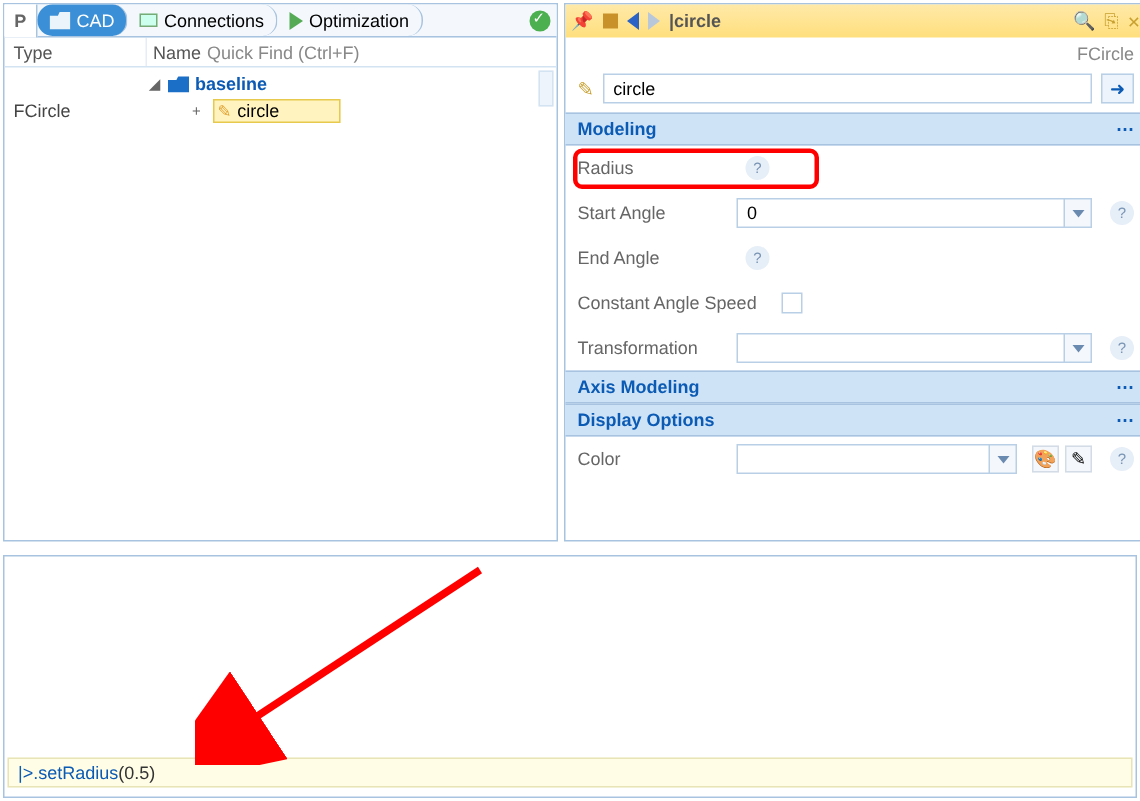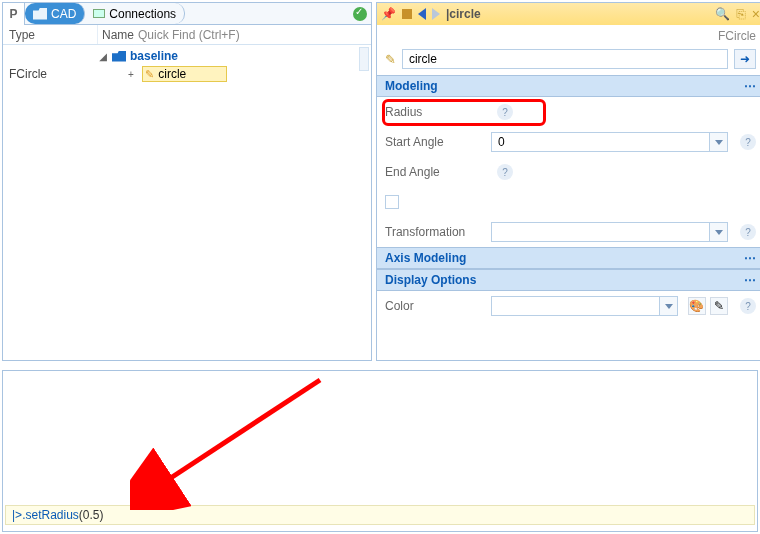--- a/index.html
+++ b/index.html
@@ -92,20 +92,24 @@
     <div class="tabbar">
       <div class="p-icon">P</div>
       <div class="tab active">
         <span class="ticon folder"></span>
         <span>CAD</span>
       </div>
       <div class="tab">
         <span class="ticon monitor"></span>
         <span>Connections</span>
       </div>
+      <div class="tab">
+        <span class="ticon play"></span>
+        <span>Optimization</span>
+      </div>
       <div class="status-ok"></div>
     </div>
     <div class="headers">
       <div class="col-type">Type</div>
       <div class="col-name">Name</div>
       <div class="col-qf">Quick Find (Ctrl+F)</div>
     </div>
     <div class="tree">
       <div class="treerow">
         <div class="tcol"></div>
@@ -165,20 +169,21 @@
         <input type="text" value="0" style="">
         <div class="dd-btn"></div>
       </div>
       <div class="help-q">?</div>
     </div>
     <div class="proprow">
       <div class="plabel">End Angle</div>
       <div class="help-q">?</div>
     </div>
     <div class="proprow">
+      <div class="plabel" style="flex:0 0 130px;">Constant Angle Speed</div>
       <div class="chk"></div>
     </div>
     <div class="proprow">
       <div class="plabel">Transformation</div>
       <div class="pfield">
         <input type="text" value="" style="">
         <div class="dd-btn"></div>
       </div>
       <div class="help-q">?</div>
     </div>

